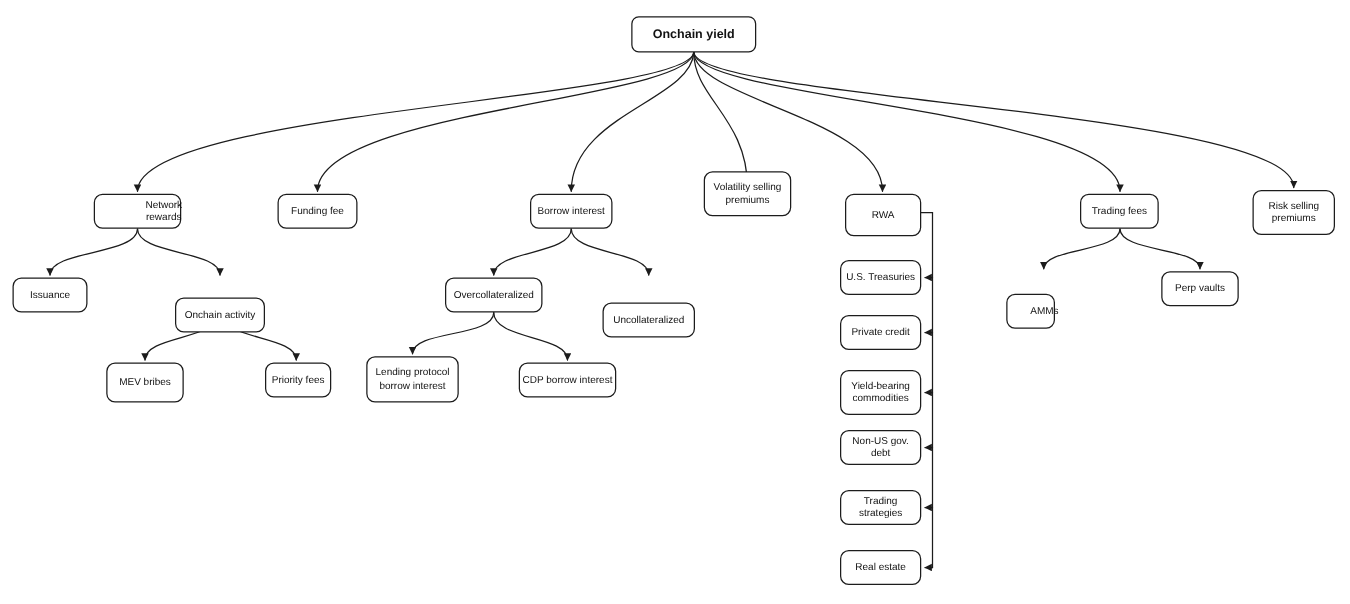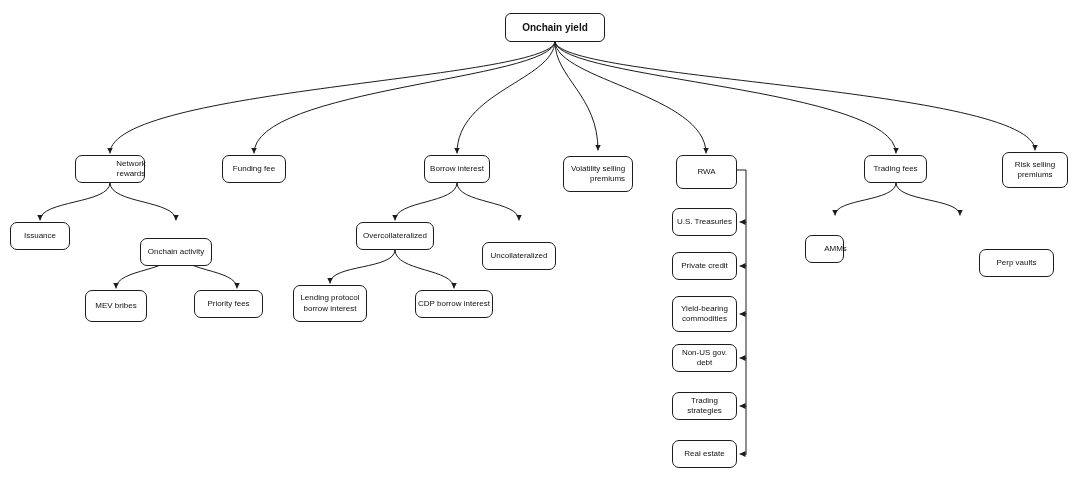--- a/index.html
+++ b/index.html
@@ -80,42 +80,42 @@
       <path d="M746,406 L740,406" marker-end="url(#arrow)"></path>
       <path d="M746,454 L740,454" marker-end="url(#arrow)"></path>
     </g>
   </svg>
 
   <div class="node root" style="left:505px; top:13px; width:100px; height:29px;">Onchain yield</div>
 
   <div class="node" style="left:75px;  top:155px; width:70px; height:28px;padding-left:44px;">Network rewards</div>
   <div class="node" style="left:222px; top:155px; width:64px; height:28px;">Funding fee</div>
   <div class="node" style="left:424px; top:155px; width:66px; height:28px;">Borrow interest</div>
-  <div class="node" style="left:563px; top:156px; width:70px; height:36px;text-align:right;">Volatility selling
+  <div class="node" style="left:563px; top:137px; width:70px; height:36px;">Volatility selling
 premiums</div>
   <div class="node" style="left:676px; top:155px; width:61px; height:34px;">RWA</div>
   <div class="node" style="left:864px; top:155px; width:63px; height:28px;">Trading fees</div>
   <div class="node" style="left:1002px; top:152px; width:66px; height:36px;">Risk selling
 premiums</div>
 
   <div class="node" style="left:10px;  top:222px; width:60px; height:28px;">Issuance</div>
   <div class="node" style="left:140px; top:238px; width:72px; height:28px;">Onchain activity</div>
   <div class="node" style="left:85px;  top:290px; width:62px; height:32px;">MEV bribes</div>
-  <div class="node" style="left:194px; top:290px; width:69px; height:28px;">Priority fees</div>
+  <div class="node" style="left:212px; top:290px; width:53px; height:28px;">Priority fees</div>
 
   <div class="node" style="left:356px; top:222px; width:78px; height:28px;">Overcollateralized</div>
   <div class="node" style="left:482px; top:222px; width:74px; height:28px;margin-top:20px;">Uncollateralized</div>
   <div class="node" style="left:293px; top:285px; width:74px; height:37px;">Lending protocol
 borrow interest</div>
   <div class="node" style="left:415px; top:290px; width:78px; height:28px;">CDP borrow interest</div>
 
   <div class="node" style="left:672px; top:208px; width:65px; height:28px;">U.S. Treasuries</div>
   <div class="node" style="left:672px; top:252px; width:65px; height:28px;">Private credit</div>
   <div class="node" style="left:672px; top:296px; width:65px; height:36px;">Yield-bearing
 commodities</div>
   <div class="node" style="left:672px; top:344px; width:65px; height:28px;">Non-US gov. debt</div>
   <div class="node" style="left:672px; top:392px; width:65px; height:28px;">Trading strategies</div>
   <div class="node" style="left:672px; top:440px; width:65px; height:28px;">Real estate</div>
 
   <div class="node" style="left:805px; top:235px; width:39px; height:28px;padding-left:24px;">AMMs</div>
-  <div class="node" style="left:979px; top:217px; width:75px; height:28px;margin-top:32px;">Perp vaults</div>
+  <div class="node" style="left:929px; top:217px; width:62px; height:28px;">Perp vaults</div>
 
 </div>
 
 </body></html>

